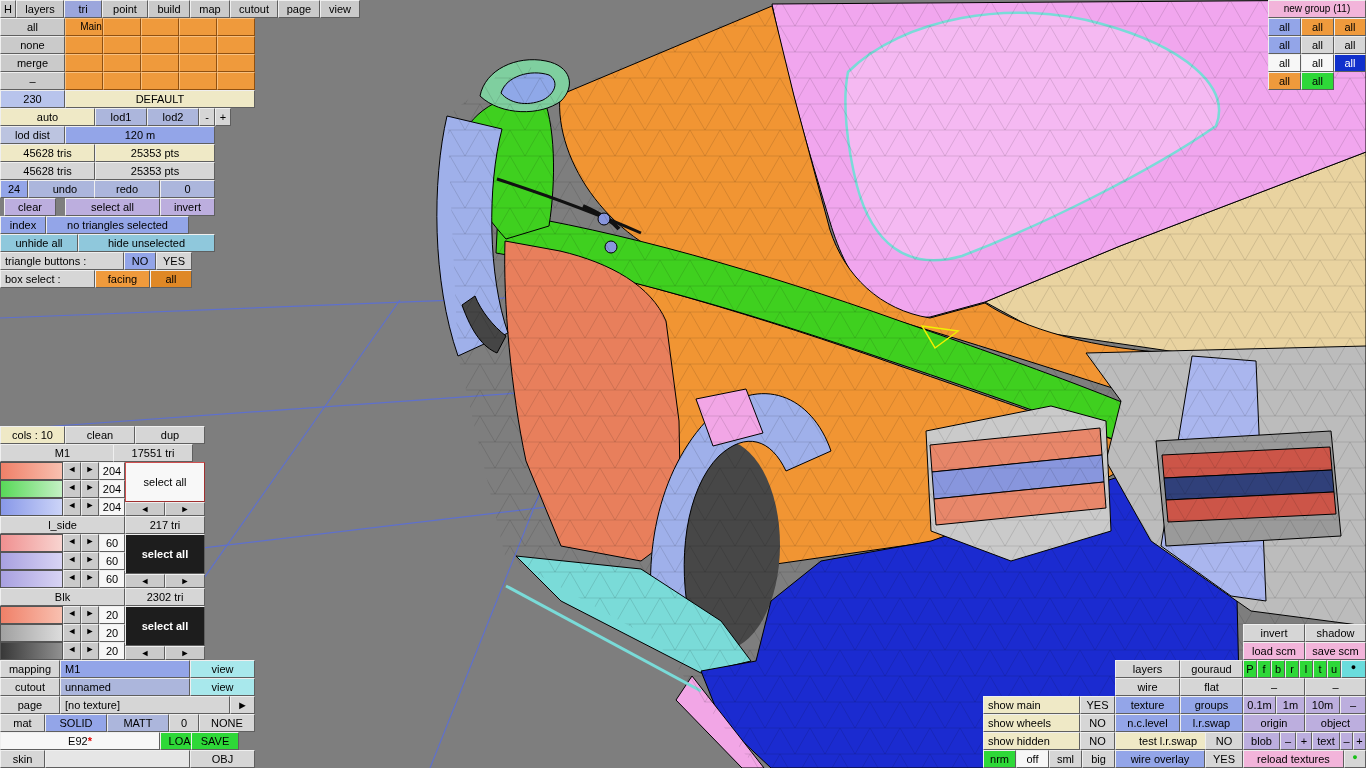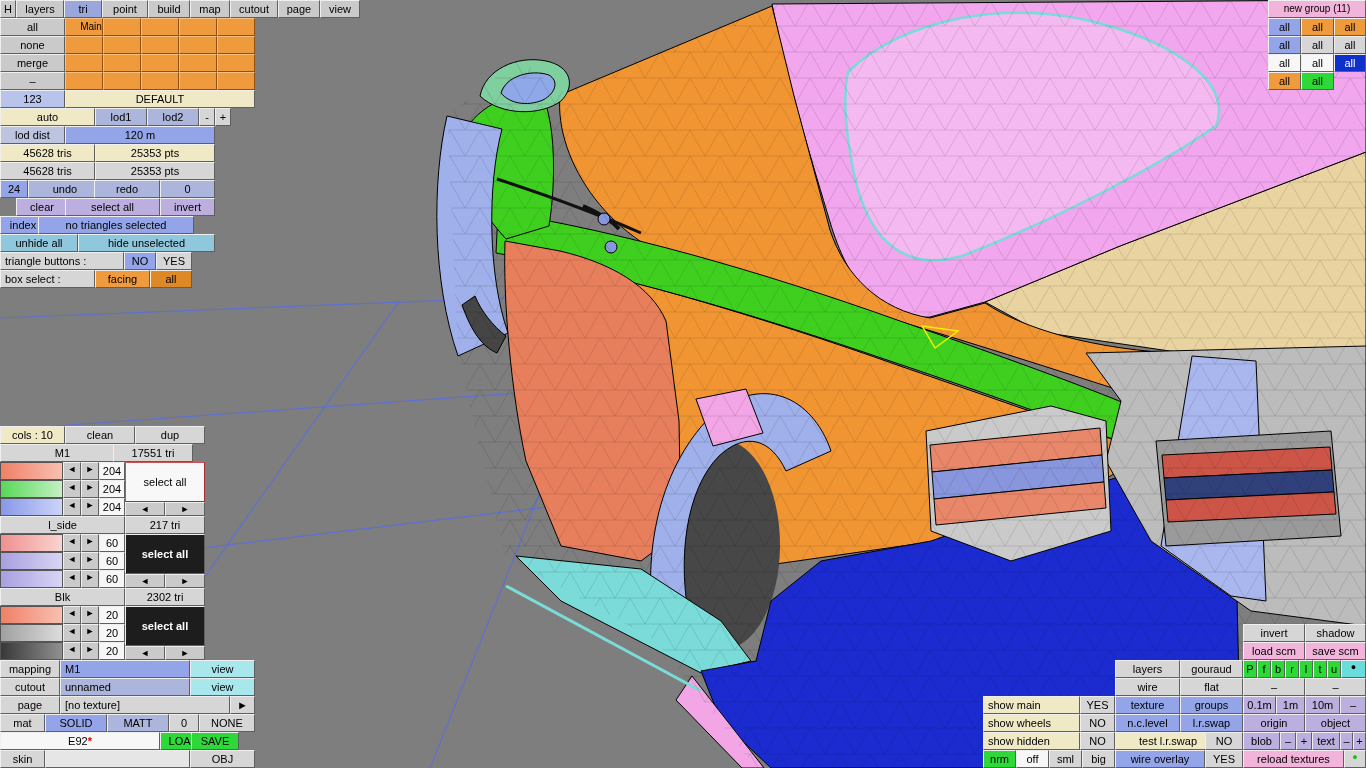--- a/index.html
+++ b/index.html
@@ -129,21 +129,21 @@
 <div class="b" style="left:148px;top:0;width:42px">build</div>
 <div class="b" style="left:190px;top:0;width:40px">map</div>
 <div class="b" style="left:230px;top:0;width:48px">cutout</div>
 <div class="b" style="left:278px;top:0;width:42px">page</div>
 <div class="b" style="left:320px;top:0;width:40px">view</div>
 
 <div class="b" style="left:0;top:18px;width:65px">all</div>
 <div class="b" style="left:0;top:36px;width:65px">none</div>
 <div class="b" style="left:0;top:54px;width:65px">merge</div>
 <div class="b" style="left:0;top:72px;width:65px">–</div>
-<div class="b periw" style="left:0;top:90px;width:65px">123</div>
+<div class="b periw" style="left:0;top:90px;width:65px">230</div>
 
 <div class="ogrid">
   <div class="ocell khaki">Main</div>
   <div class="ocell"></div>
   <div class="ocell"></div>
   <div class="ocell"></div>
   <div class="ocell"></div>
   <div class="ocell"></div>
   <div class="ocell"></div>
   <div class="ocell"></div>
@@ -174,26 +174,26 @@
 <div class="b pale" style="left:0;top:144px;width:95px">45628 tris</div>
 <div class="b pale" style="left:95px;top:144px;width:120px">25353 pts</div>
 <div class="b lgray" style="left:0;top:162px;width:95px">45628 tris</div>
 <div class="b lgray" style="left:95px;top:162px;width:120px">25353 pts</div>
 
 <div class="b blue" style="left:0;top:180px;width:28px">24</div>
 <div class="b bluegray" style="left:28px;top:180px;width:74px">undo</div>
 <div class="b bluegray" style="left:94px;top:180px;width:66px">redo</div>
 <div class="b bluegray" style="left:160px;top:180px;width:55px">0</div>
 
-<div class="b purple" style="left:16px;top:198px;width:52px">clear</div>
+<div class="b purple" style="left:4px;top:198px;width:52px">clear</div>
 <div class="b purple" style="left:65px;top:198px;width:95px">select all</div>
 <div class="b purple" style="left:160px;top:198px;width:55px">invert</div>
 
 <div class="b blue" style="left:0;top:216px;width:46px">index</div>
-<div class="b blue" style="left:38px;top:216px;width:156px">no triangles selected</div>
+<div class="b blue" style="left:46px;top:216px;width:143px">no triangles selected</div>
 
 <div class="b teal" style="left:0;top:234px;width:78px">unhide all</div>
 <div class="b teal" style="left:78px;top:234px;width:137px">hide unselected</div>
 
 <div class="b lgray left" style="left:0;top:252px;width:124px">triangle buttons :</div>
 <div class="b blue" style="left:124px;top:252px;width:32px">NO</div>
 <div class="b lgray" style="left:156px;top:252px;width:36px">YES</div>
 
 <div class="b lgray left" style="left:0;top:270px;width:95px">box select :</div>
 <div class="b orange" style="left:95px;top:270px;width:55px">facing</div>

